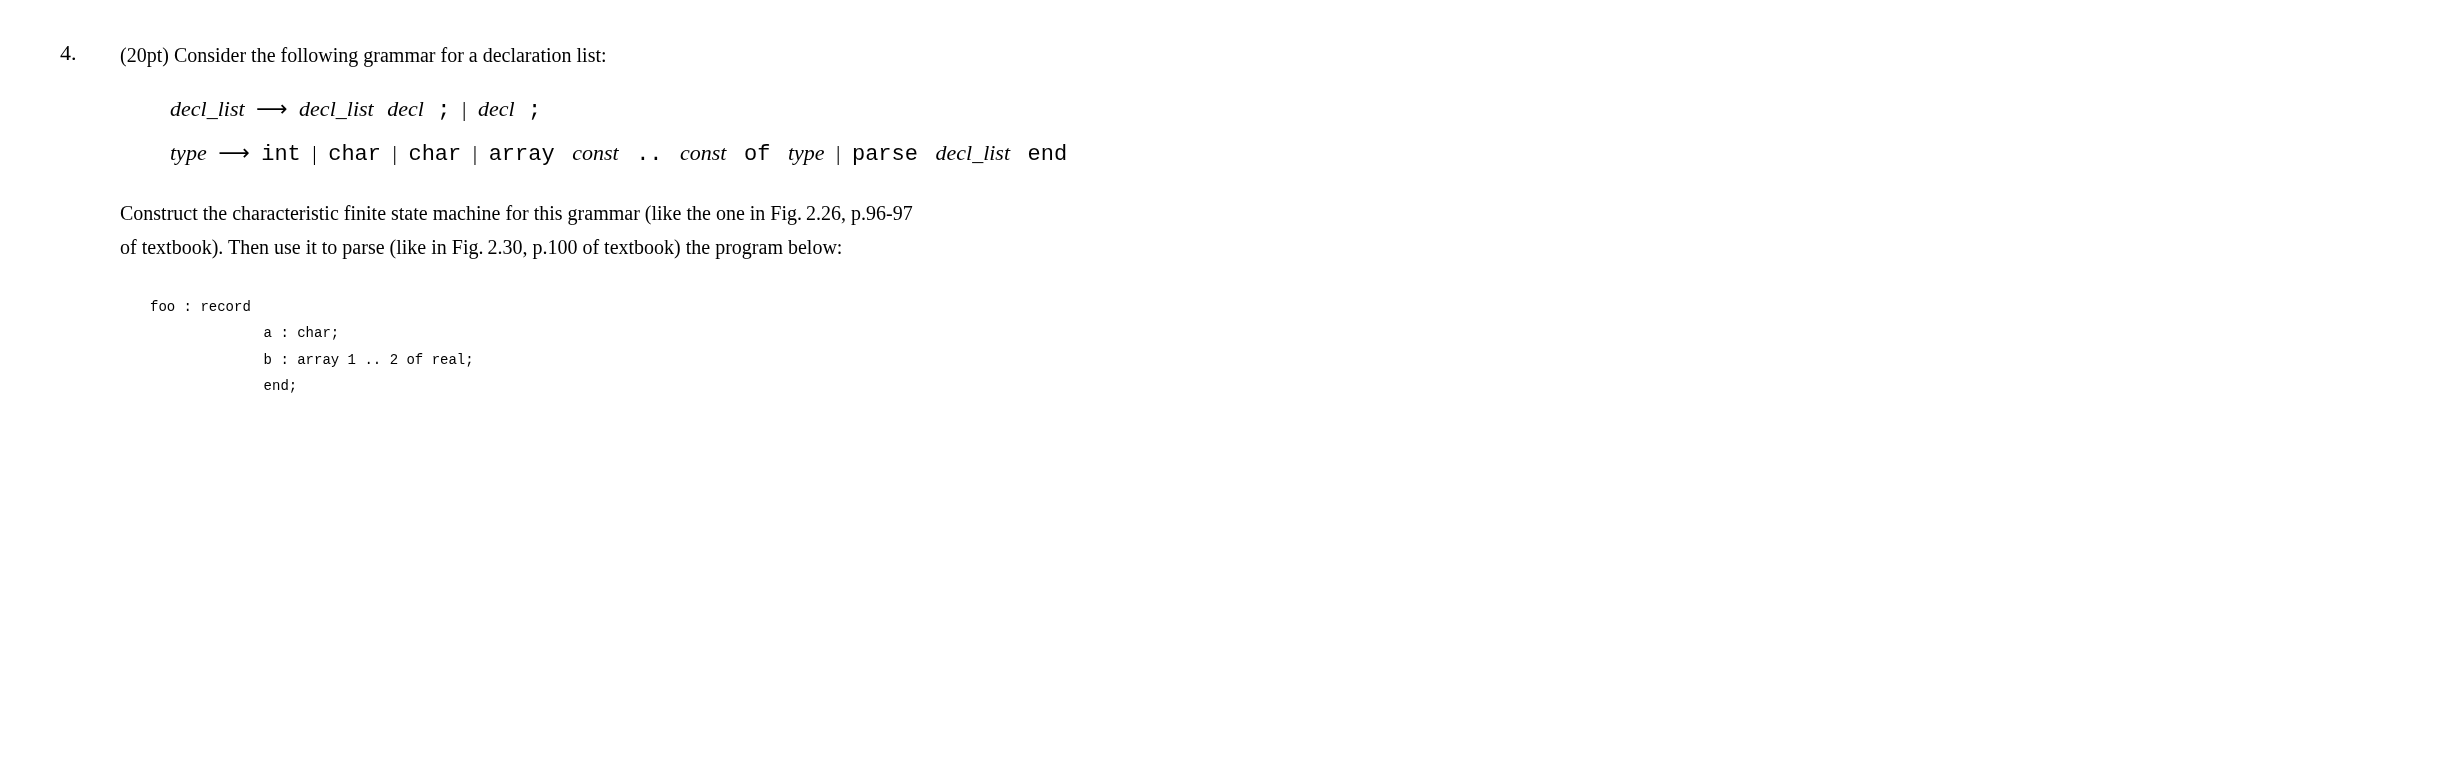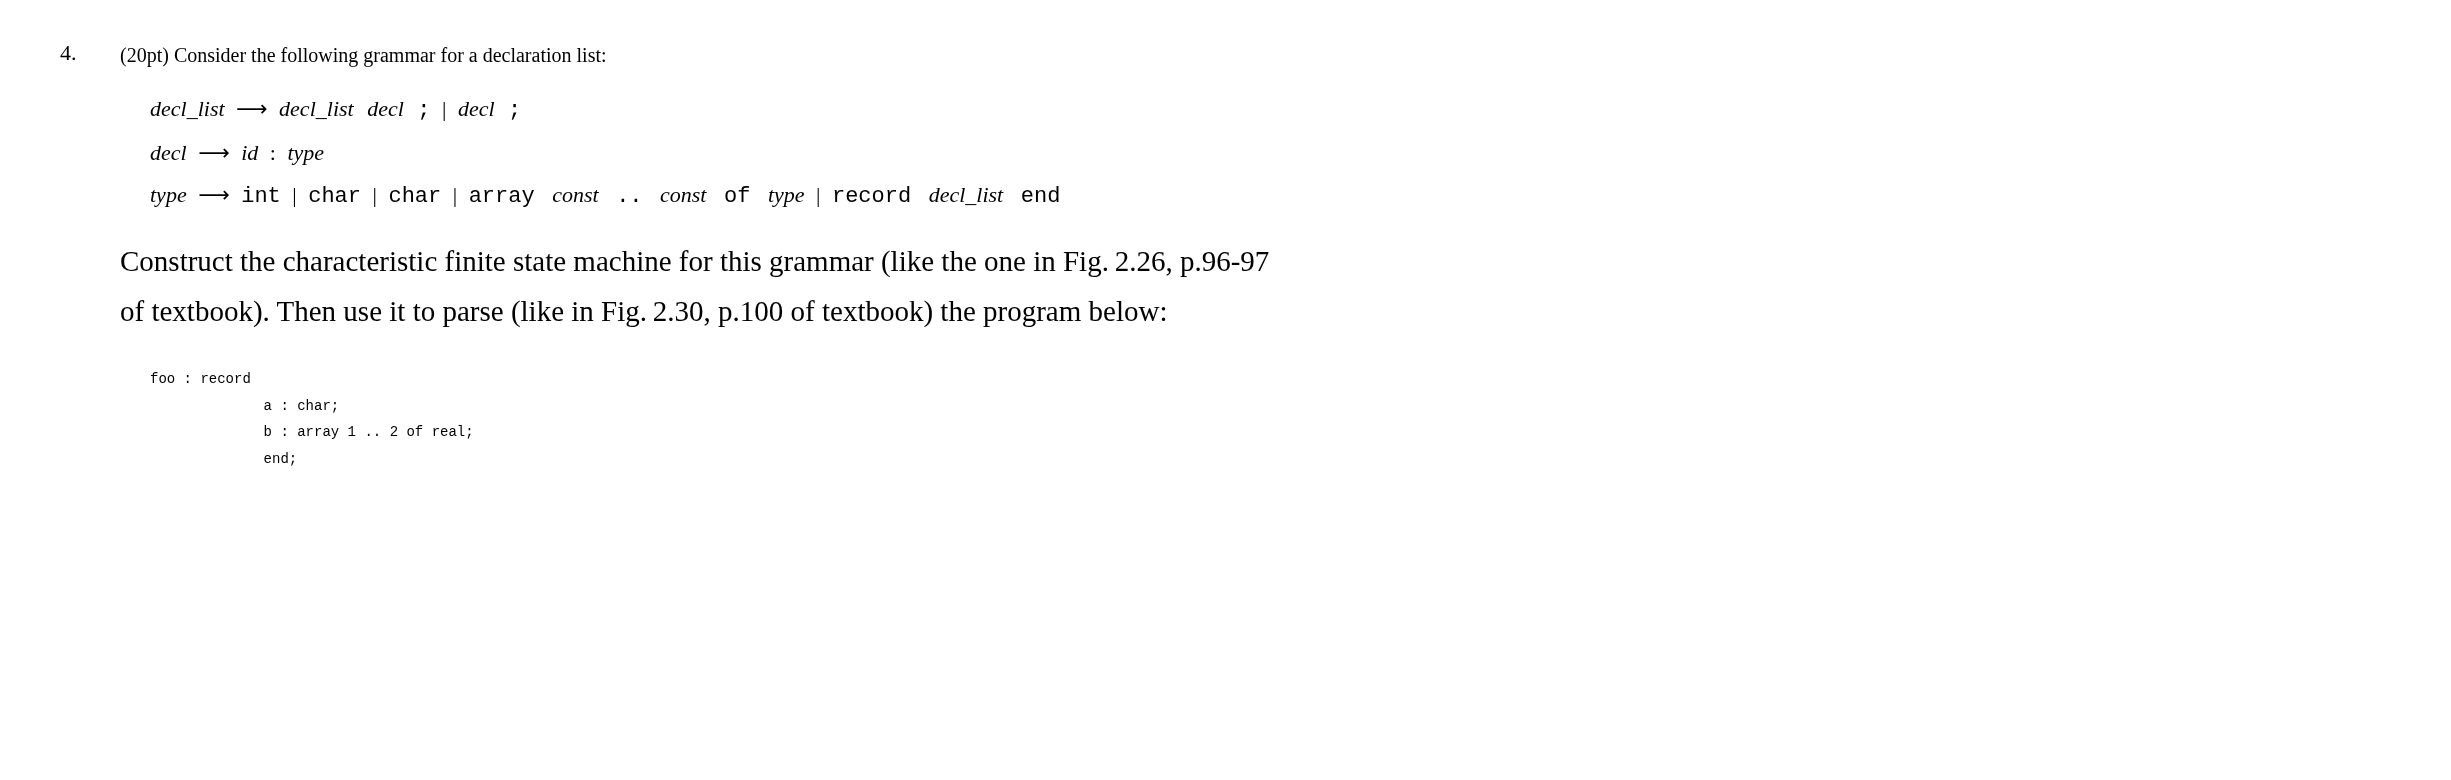--- a/index.html
+++ b/index.html
@@ -44,20 +44,21 @@
     .grammar-block {
       margin-left: 30px;
       margin-bottom: 20px;
       line-height: 1.9;
     }
 
     .grammar-line {
       display: block;
       font-size: 22px;
       white-space: nowrap;
+      margin-left: 20px;
     }
 
     
     .nt {
       font-style: italic;
     }
 
     
     .tt {
       font-family: "Courier New", Courier, monospace;
@@ -71,21 +72,21 @@
     }
 
     .pipe {
       margin: 0 6px;
       font-style: normal;
     }
 
     .description-block {
       margin-top: 19px;
       margin-bottom: 30px;
-      font-size: 29px;
+      font-size: 20px;
       line-height: 1.7;
       max-width: 1800px;
     }
 
     .code-block {
       font-family: Liberation Mono, monospace;
       font-size: 14px;
       line-height: 1.9;
       margin-left: 30px;
       margin-top: 10px;
@@ -118,27 +119,20 @@
         <span style="margin:0 4px;"></span>
         <span class="nt">decl</span>
         <span style="margin:0 4px;"></span>
         <span class="tt">;</span>
         <span class="pipe">|</span>
         <span class="nt">decl</span>
         <span style="margin:0 4px;"></span>
         <span class="tt">;</span>
       </span>
 
-      <span class="grammar-line">
-        <span class="nt">decl</span>
-        <span class="arrow">⟶</span>
-        <span class="nt">id</span>
-        <span style="margin: 0 6px;">:</span>
-        <span class="nt">type</span>
-      </span>
 
       <span class="grammar-line">
         <span class="nt">type</span>
         <span class="arrow">⟶</span>
         <span class="tt">int</span>
         <span class="pipe">|</span>
         <span class="tt">char</span>
         <span class="pipe">|</span>
         <span class="tt">char</span>
         <span class="pipe">|</span>
@@ -147,21 +141,21 @@
         <span class="nt">const</span>
         <span style="margin:0 6px;"></span>
         <span class="tt">..</span>
         <span style="margin:0 6px;"></span>
         <span class="nt">const</span>
         <span style="margin:0 6px;"></span>
         <span class="tt">of</span>
         <span style="margin:0 6px;"></span>
         <span class="nt">type</span>
         <span class="pipe">|</span>
-        <span class="tt">record</span>
+        <span class="tt">parse</span>
         <span style="margin:0 6px;"></span>
         <span class="nt">decl<span style="font-style:italic;">_</span>list</span>
         <span style="margin:0 6px;"></span>
         <span class="tt">end</span>
       </span>
 
     </div>
 
     <div class="description-block">
       <div>Construct the characteristic finite state machine for this grammar (like the one in Fig. 2.26, p.96-97</div>

